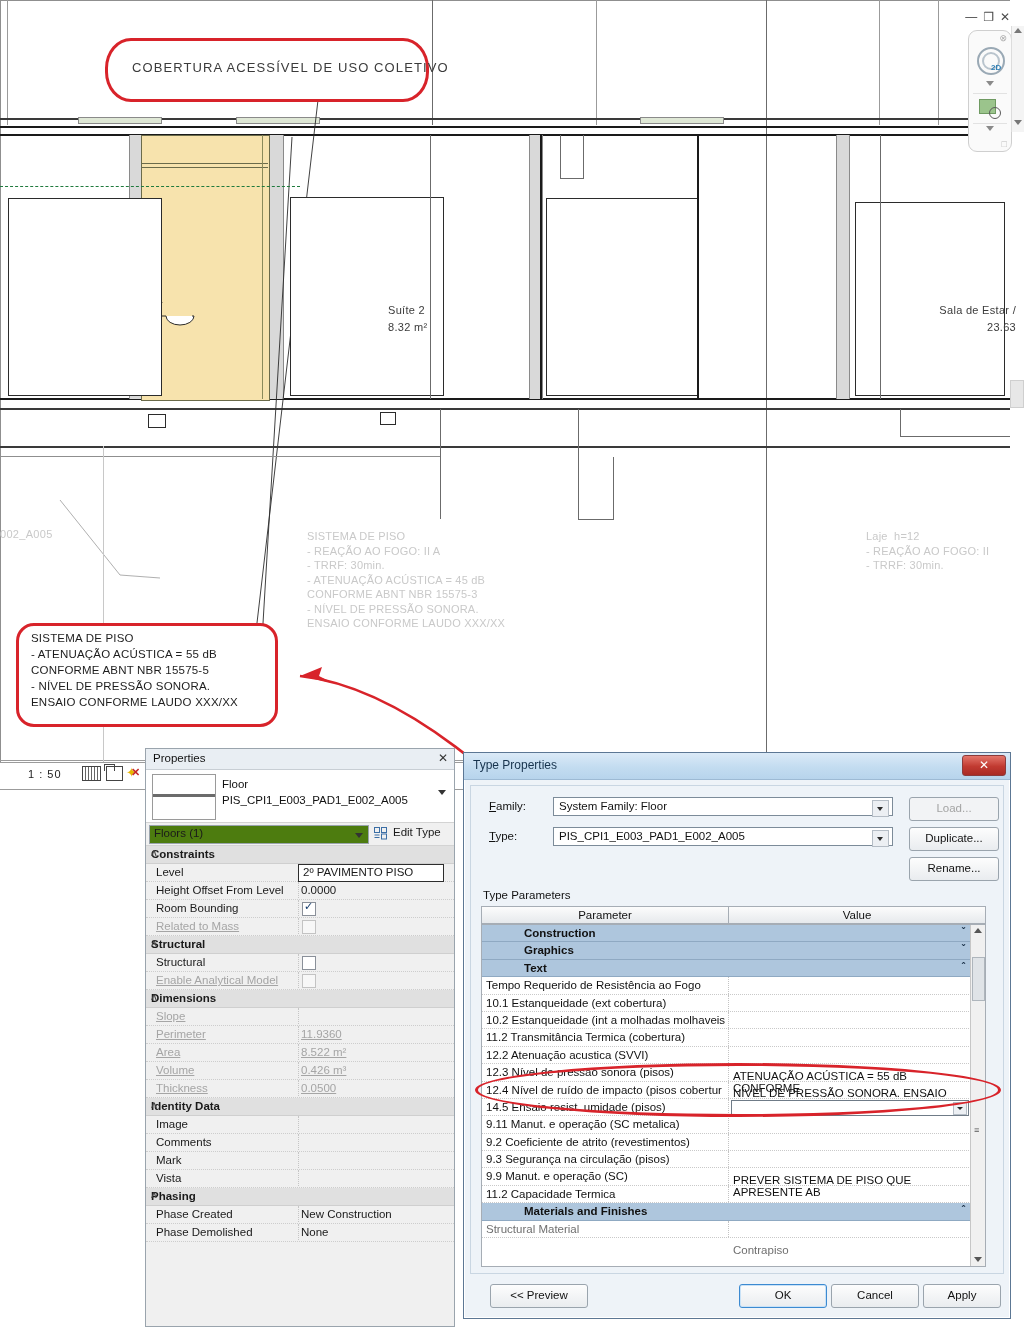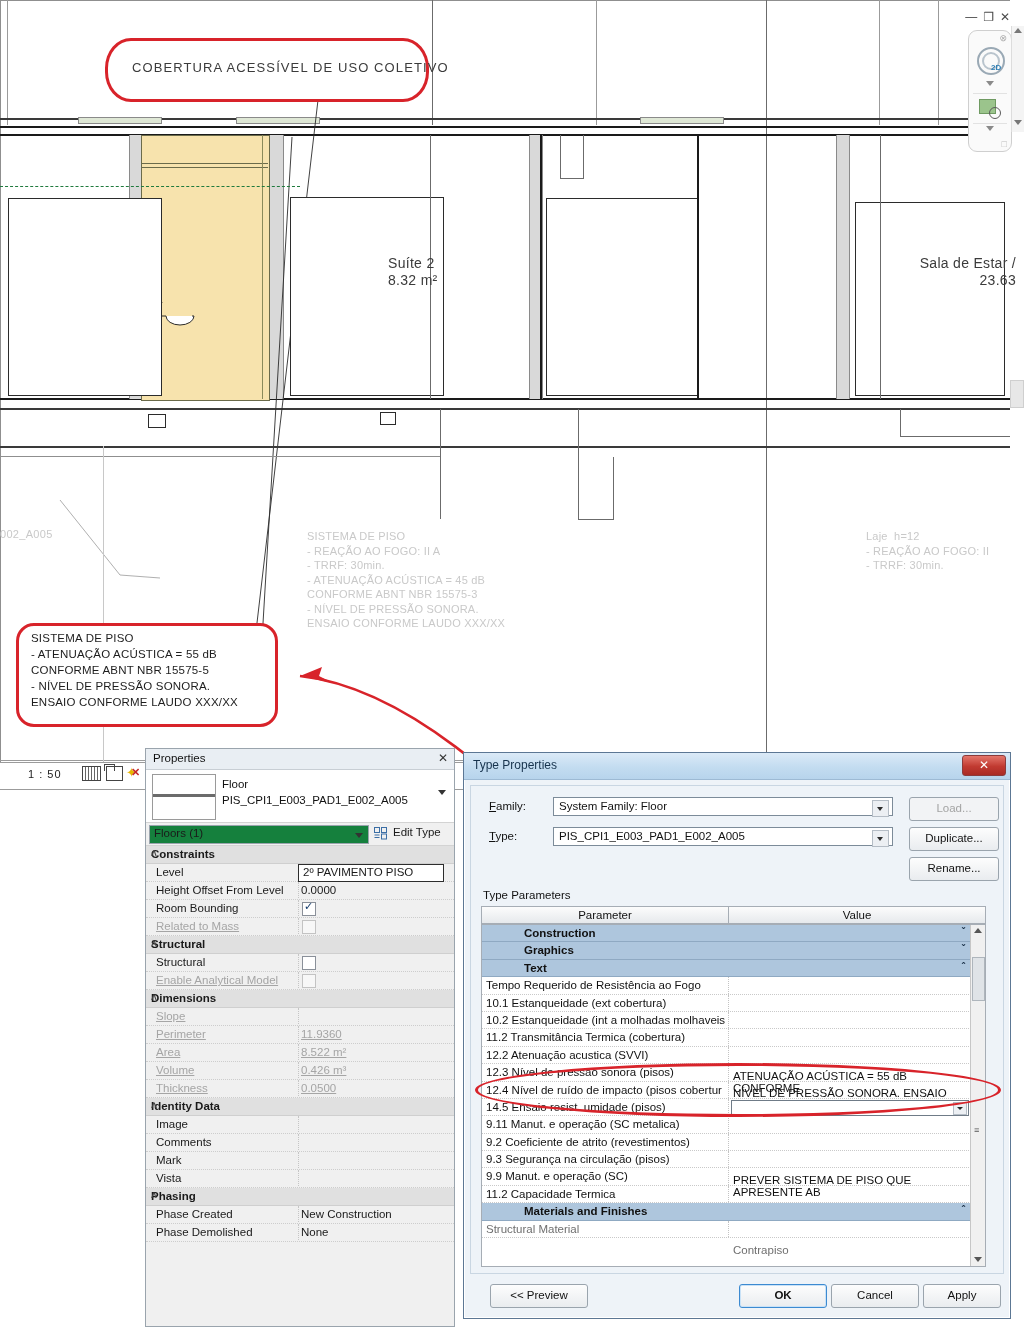--- a/index.html
+++ b/index.html
@@ -8,21 +8,21 @@
 
   
   #cad{position:absolute;left:0;top:0;width:1024px;height:790px;background:#fff;overflow:hidden;}
   .cadline{position:absolute;background:#1a1a1a;}
   .greenDash{position:absolute;height:0;border-top:1.5px dashed #1f7a3d;}
   .room{position:absolute;border:1px solid #2b2b2b;background:#fff;}
   .yellowroom{position:absolute;background:#f7e3ad;border:1px solid #6b6b4a;}
   .greyband{position:absolute;background:#d9d9d9;border-left:1px solid #8a8a8a;border-right:1px solid #8a8a8a;}
   .greenband{position:absolute;background:#dfe8d6;border:1px solid #8a8a8a;}
 
-  .roomlabel{position:absolute;color:#3b3b3b;font-size:14px;line-height:17px;letter-spacing:.3px;}
+  .roomlabel{position:absolute;color:#3b3b3b;font-size:11px;line-height:17px;letter-spacing:.3px;margin-top:47px;}
   .roomlabel .area{display:block;}
   .notetext{position:absolute;color:#c9c9c9;font-size:11px;line-height:14.5px;white-space:pre;letter-spacing:.2px;}
   .faintlabel{position:absolute;color:#c9c9c9;font-size:11px;letter-spacing:.3px;}
 
   
   .redbox{position:absolute;border:3px solid #d8232a;border-radius:26px/30px;background:transparent;}
   .redbox2{position:absolute;border:3px solid #d8232a;border-radius:18px;background:#fff;}
   .calloutTxt{position:absolute;color:#1d1d1d;font-size:11.5px;line-height:16px;white-space:pre;letter-spacing:.2px;}
   .bigTitle{position:absolute;color:#3b3b3b;font-size:13px;letter-spacing:1.1px;}
 
@@ -43,21 +43,21 @@
   #props .pbar{height:20px;background:#e9eef3;border-bottom:1px solid #c8ced4;position:relative;}
   #props .pbar .t{position:absolute;left:7px;top:3px;font-size:11.5px;color:#111;}
   #props .pbar .x{position:absolute;right:6px;top:2px;font-size:12px;color:#333;cursor:pointer;}
   #props .phead{height:52px;background:#fff;border-bottom:1px solid #d3d3d3;position:relative;}
   #props .thumb{position:absolute;left:6px;top:4px;width:62px;height:44px;border:1px solid #9a9a9a;background:#fff;}
   #props .thumb i{position:absolute;left:0;right:0;top:19px;height:3px;background:#6b6b6b;}
   #props .ptitle{position:absolute;left:76px;top:6px;font-size:11.5px;line-height:16px;color:#111;}
   #props .pcaret{position:absolute;right:8px;top:20px;width:0;height:0;border-left:4px solid transparent;
                  border-right:4px solid transparent;border-top:5px solid #333;}
   #props .psel{height:22px;border-bottom:1px solid #d3d3d3;position:relative;background:#f0f0f0;}
-  #props .pselbox{position:absolute;left:3px;top:2px;width:218px;height:17px;background:#15803d;border:1px solid #9aa4ad;}
+  #props .pselbox{position:absolute;left:3px;top:2px;width:218px;height:17px;background:#4d7c0f;border:1px solid #9aa4ad;}
   #props .pselbox span{position:absolute;left:4px;top:1px;font-size:11.5px;}
   #props .pselbox .ca{position:absolute;right:5px;top:7px;width:0;height:0;border-left:4px solid transparent;
                  border-right:4px solid transparent;border-top:5px solid #333;}
   #props .editType{position:absolute;left:228px;top:3px;font-size:11.5px;}
   #props .etico{position:absolute;left:228px;top:3px;width:14px;height:14px;}
 
   .grp{height:17px;background:#e0e0e0;border-bottom:1px solid #cfcfcf;position:relative;font-weight:bold;font-size:11.5px;}
   .grp span{position:absolute;left:5px;top:2px;}
   .grp .chev{position:absolute;right:7px;top:2px;color:#444;font-size:10px;}
   .row{height:17px;position:relative;border-bottom:1px dotted #cdcdcd;background:#f0f0f0;}
@@ -84,21 +84,21 @@
      border:1px solid #c9d6e2;box-sizing:border-box;}
   .fldlbl{position:absolute;font-size:11.5px;color:#111;}
   .combo{position:absolute;height:19px;background:#fff;border:1px solid #7c8b99;box-sizing:border-box;}
   .combo span{position:absolute;left:5px;top:2px;font-size:11.5px;}
   .combo .ca{position:absolute;right:3px;top:2px;width:15px;height:15px;background:#eceff3;border:1px solid #b4bcc5;}
   .combo .ca:after{content:"";position:absolute;left:4px;top:6px;width:0;height:0;border-left:3.5px solid transparent;
      border-right:3.5px solid transparent;border-top:4px solid #2a2a2a;}
   .btn{position:absolute;height:22px;background:linear-gradient(#fdfdfd,#e9ecef);border:1px solid #9aa4ad;
      border-radius:3px;text-align:center;font-size:11.5px;line-height:20px;color:#111;}
   .btn.dis{color:#a4a4a4;background:#f2f3f5;}
-  .btn.def{border:1px solid #3c8ad1;box-shadow:0 0 0 1px #c9e2f7 inset;font-weight:bold;}
+  .btn.def{border:1px solid #3c8ad1;box-shadow:0 0 0 1px #c9e2f7 inset;}
 
   .tblhdr{position:absolute;height:18px;background:linear-gradient(#fcfcfc,#e6e9ec);border:1px solid #a6adb5;
      box-sizing:border-box;}
   .tblhdr .c1{position:absolute;left:0;top:0;width:246px;height:100%;border-right:1px solid #a6adb5;
      text-align:center;line-height:16px;}
   .tblhdr .c2{position:absolute;left:247px;right:0;top:0;height:100%;text-align:center;line-height:16px;}
   #tbl{position:absolute;left:10px;top:42px;width:505px;height:330px;border:1px solid #a6adb5;background:#fff;
      box-sizing:border-box;overflow:hidden;}
   .trow{position:relative;height:17.4px;border-bottom:1px dotted #c9c9c9;box-sizing:border-box;}
   .trow .pk{position:absolute;left:4px;top:2px;font-size:11.5px;color:#111;}

